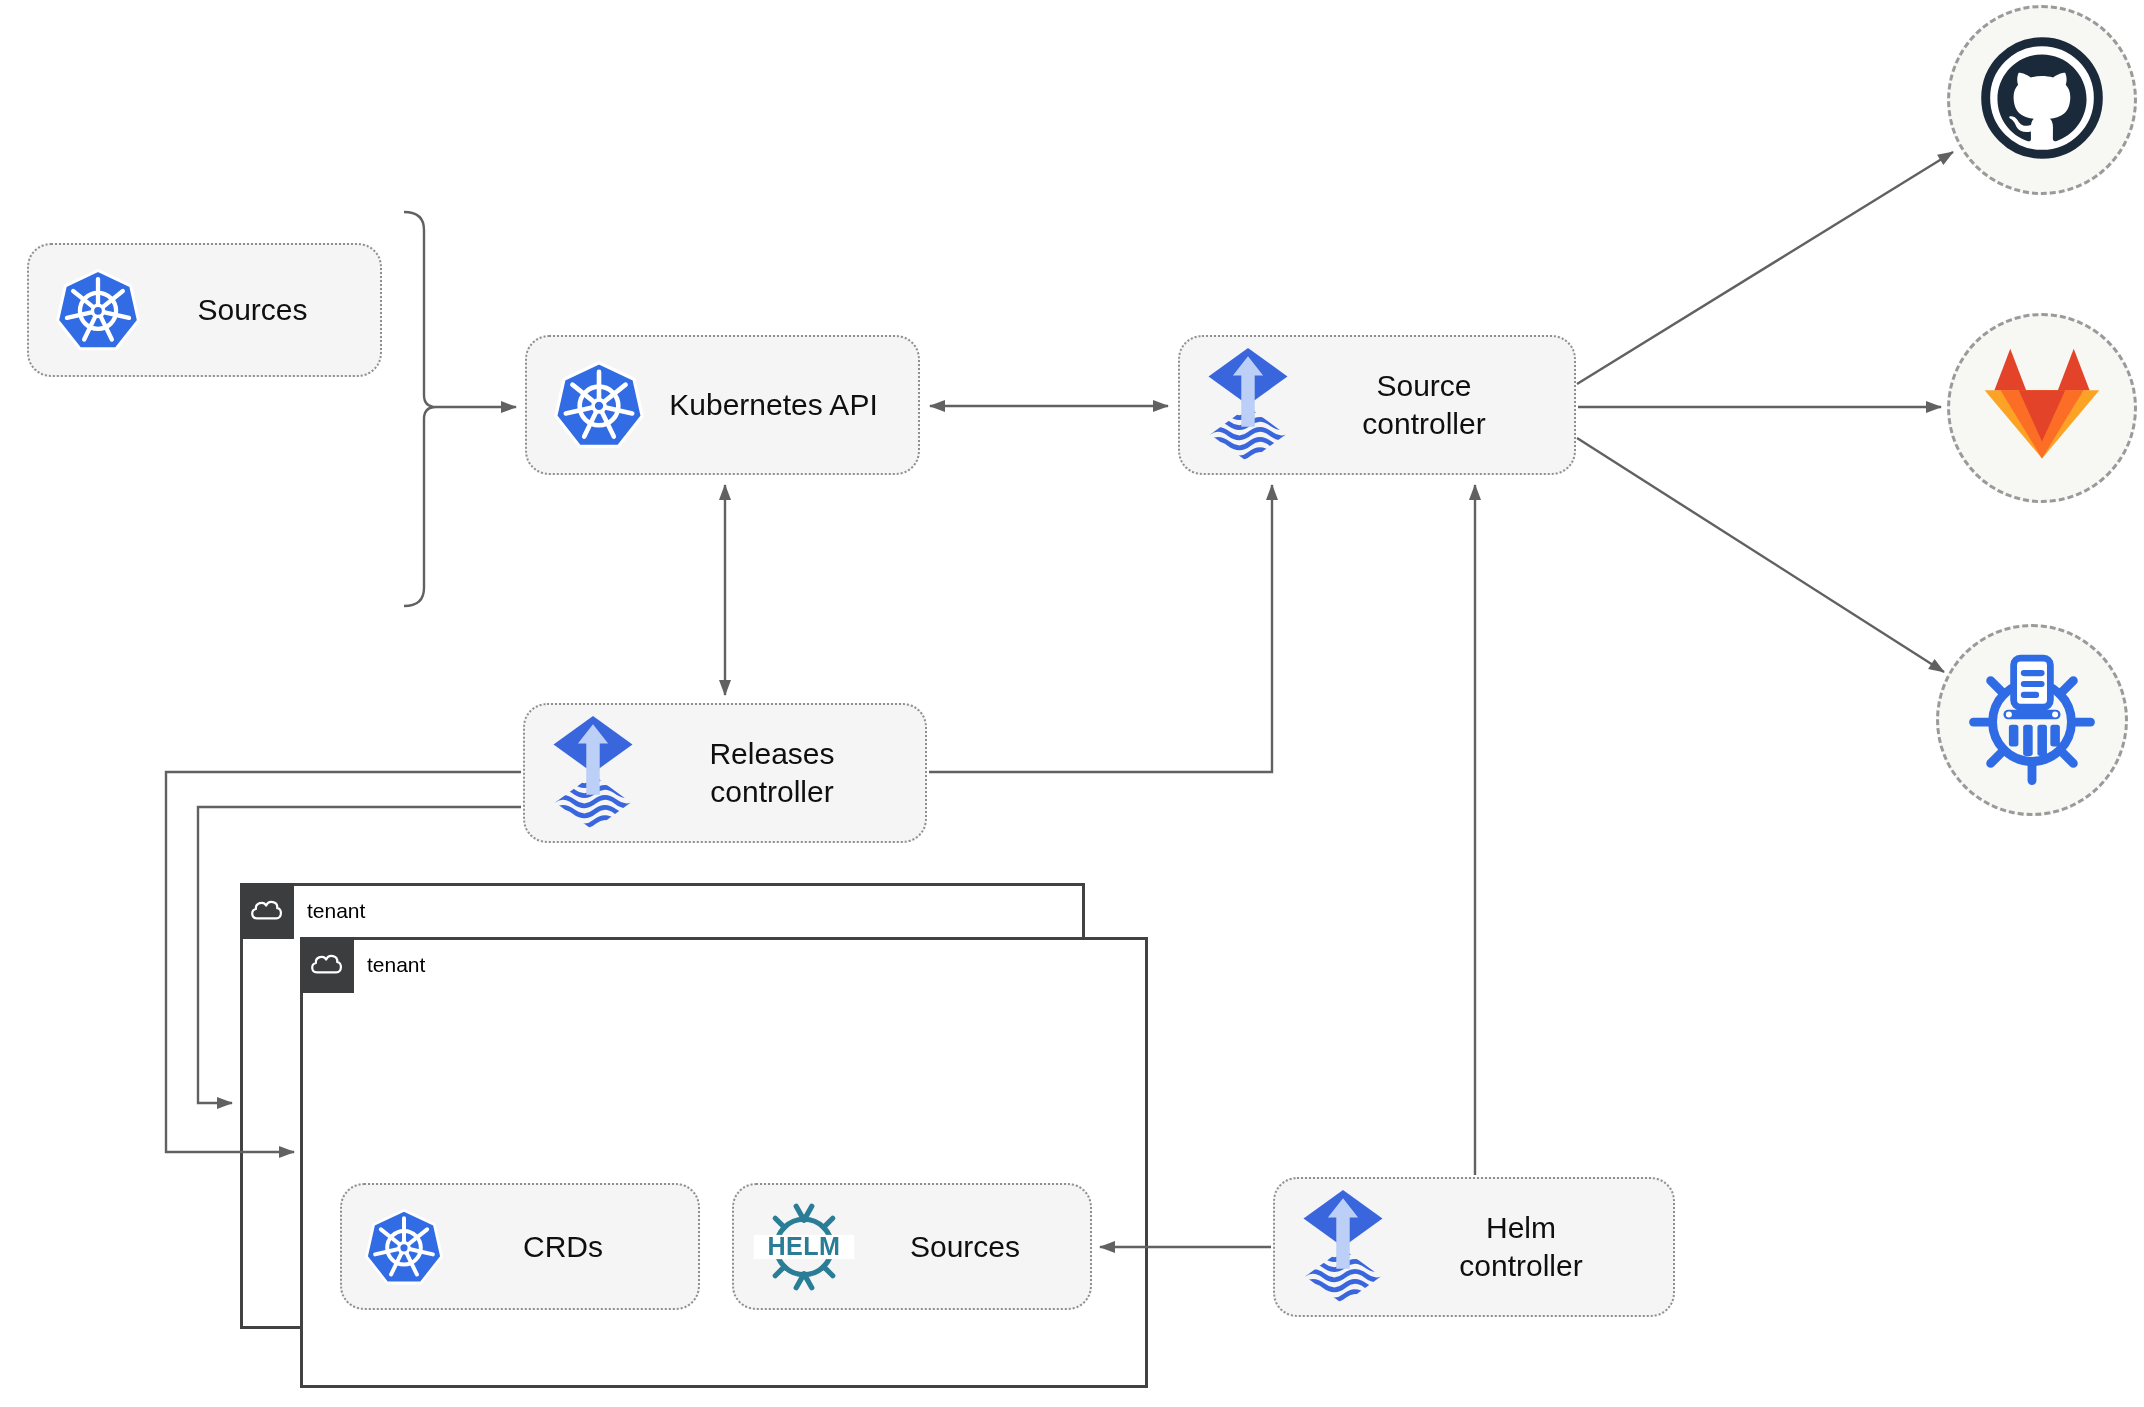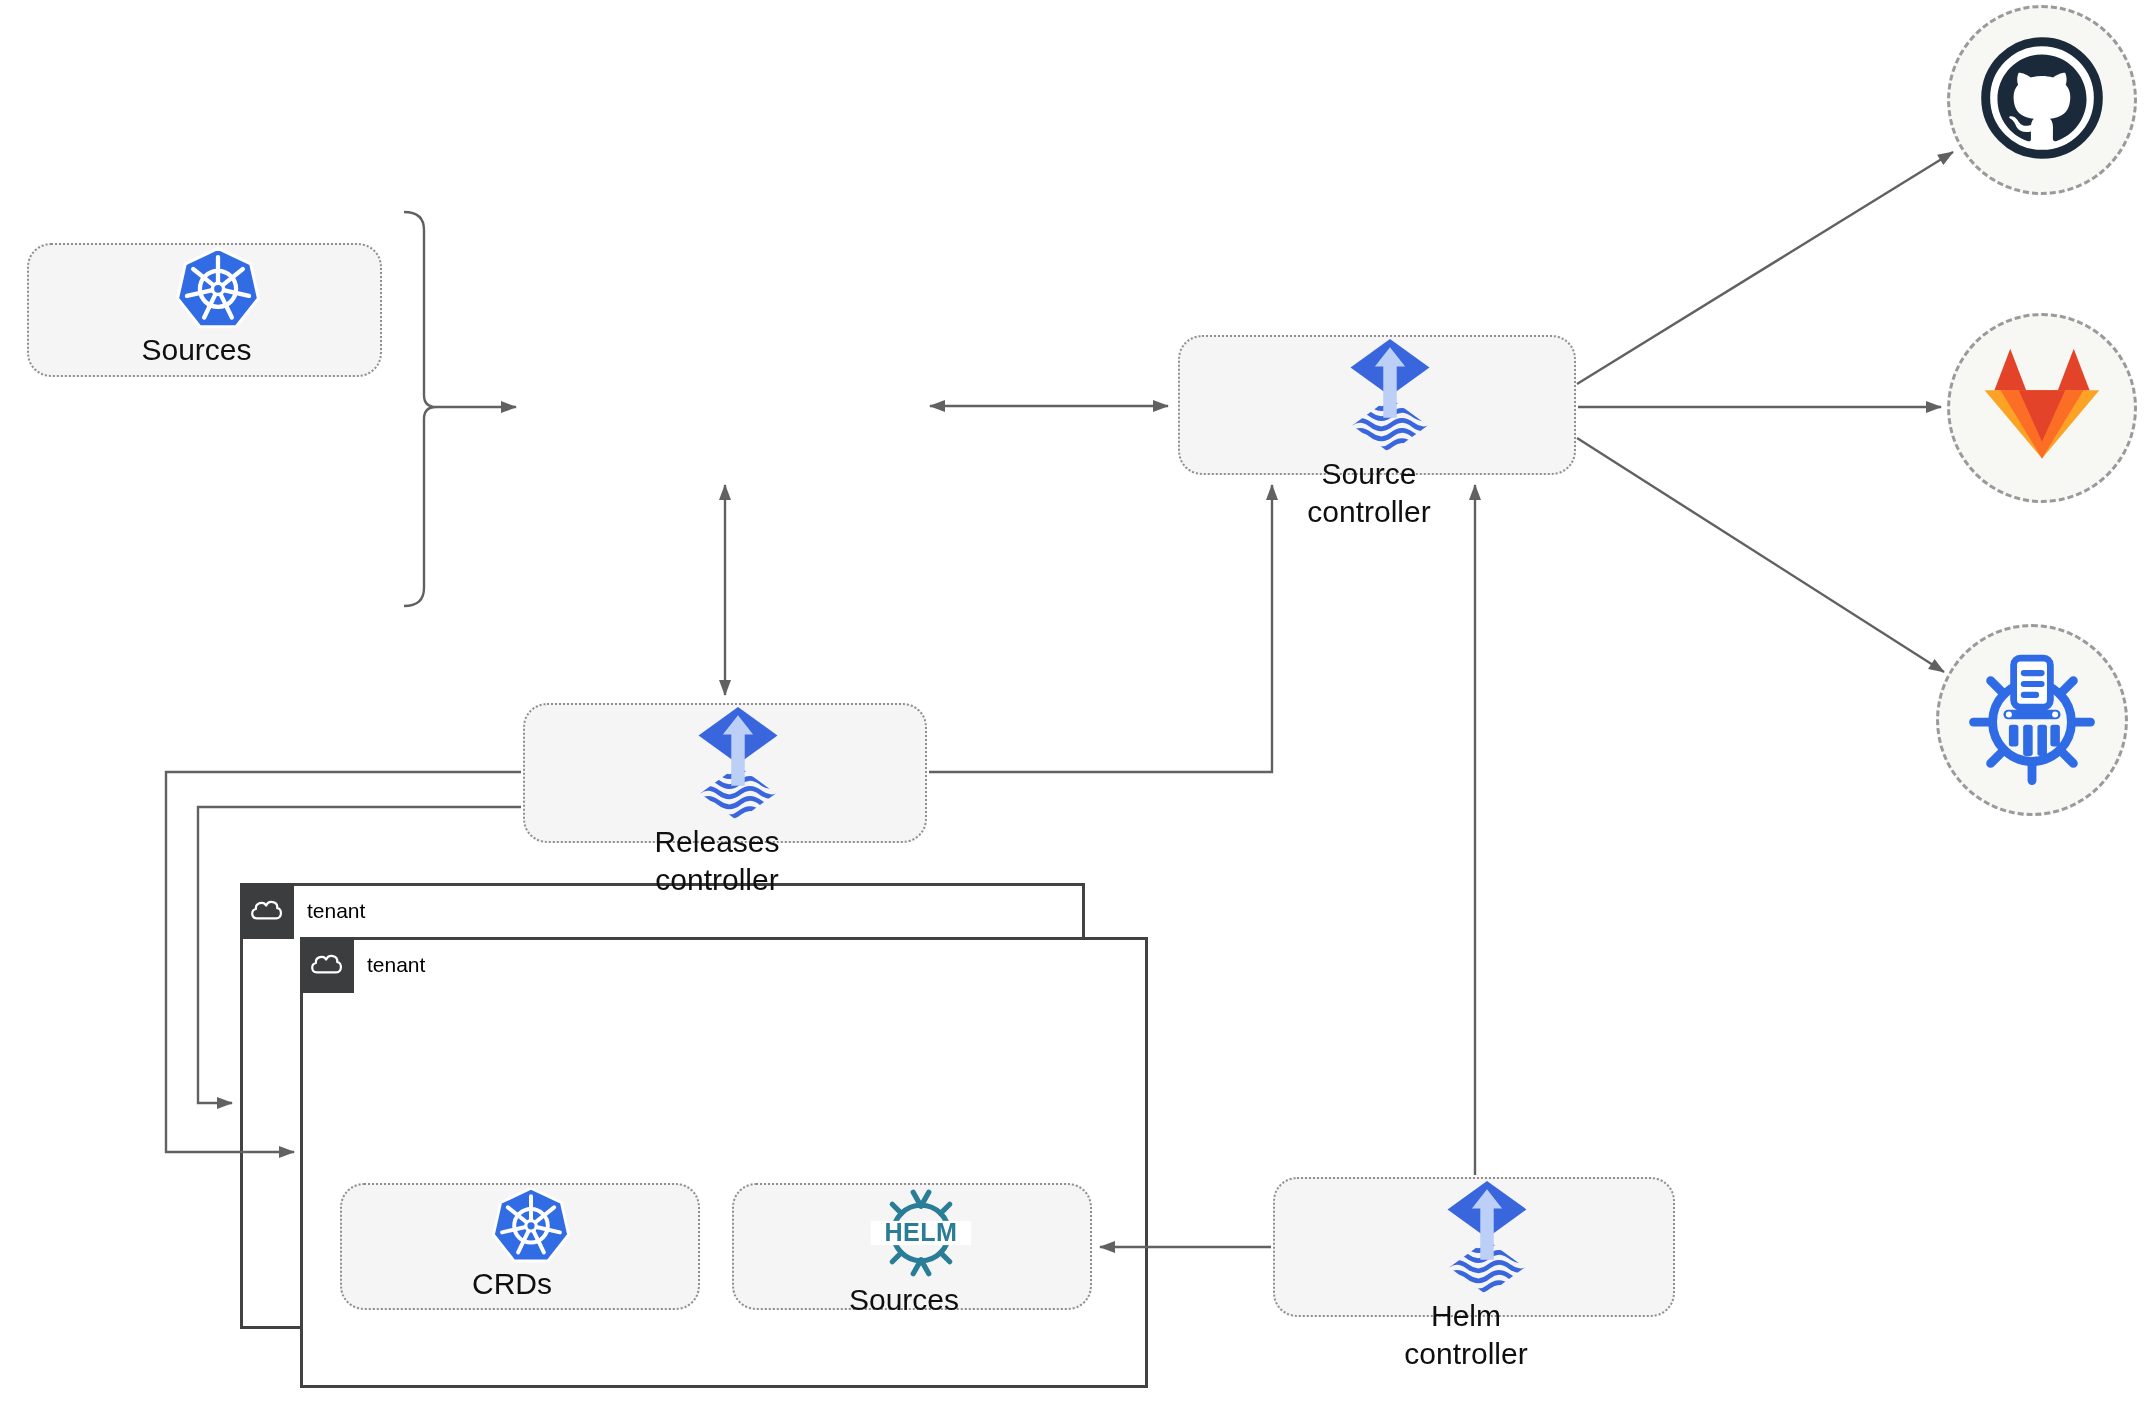--- a/index.html
+++ b/index.html
@@ -2,21 +2,21 @@
 <html style="--box_fill: #f5f5f5; --line_gray: #616161; --tenant_tab: #3b3d3f; --kubernetes_blue: #326ce5; --flux_blue: #3a66dd; --flux_light: #bccff6; --helm_teal: #2a7d96; --github_dark: #1b2a3a; --gitlab_red: #e24329; --gitlab_orange: #fc6d26; --gitlab_yellow: #fca326; --registry_blue: #2f6be4;"><head>
 <meta charset="utf-8">
 <style>
   html,body{margin:0;padding:0;background:#ffffff;}
   .canvas{position:relative;width:2144px;height:1407px;background:#fff;
           font-family:"Liberation Sans",sans-serif;overflow:hidden;}
 
   
   .node{position:absolute;background:var(--box_fill,#f5f5f5);
         border:2px dotted #8f8f8f;border-radius:24px;
-        display:flex;align-items:center;box-sizing:border-box;flex-direction:column;}
+        display:flex;align-items:center;box-sizing:border-box;}
   .node .icon{flex:0 0 auto;margin-left:26px;display:flex;align-items:center;}
   .node .lbl{flex:1;text-align:center;font-size:30px;color:#0f0f0f;
              line-height:38px;padding-right:16px;white-space:pre-line;}
 
   
   .tenant{position:absolute;background:#ffffff;border:3px solid #424242;box-sizing:border-box;}
   .tenant .tab{position:absolute;top:-3px;left:-3px;width:54px;height:56px;
                background:var(--tenant_tab,#3b3d3f);display:flex;align-items:center;justify-content:center;}
   .tenant .tlabel{position:absolute;top:-3px;left:64px;height:56px;display:flex;
                   align-items:center;font-size:21px;color:#000000;}
@@ -109,20 +109,28 @@
   <div class="node" style="left:27px;top:243px;width:355px;height:134px;z-index:10">
     <span class="icon">
       <svg width="86" height="86" viewBox="0 0 100 100">
           <use href="#sym-k8s"></use>
         </svg>
     </span>
     <span class="lbl">Sources</span>
   </div>
 
 
+  <div class="node" style="left:525px;top:335px;width:395px;height:140px;z-index:10">
+    <span class="icon">
+      <svg width="92" height="92" viewBox="0 0 100 100">
+          <use href="#sym-k8s"></use>
+        </svg>
+    </span>
+    <span class="lbl">Kubernetes API</span>
+  </div>
 
   <div class="node" style="left:1178px;top:335px;width:398px;height:140px;z-index:10">
     <span class="icon">
       <svg width="84" height="118" viewBox="0 0 100 140">
           <use href="#sym-flux"></use>
         </svg>
     </span>
     <span class="lbl"><span>Source</span><br><span>controller</span></span>
   </div>
 

